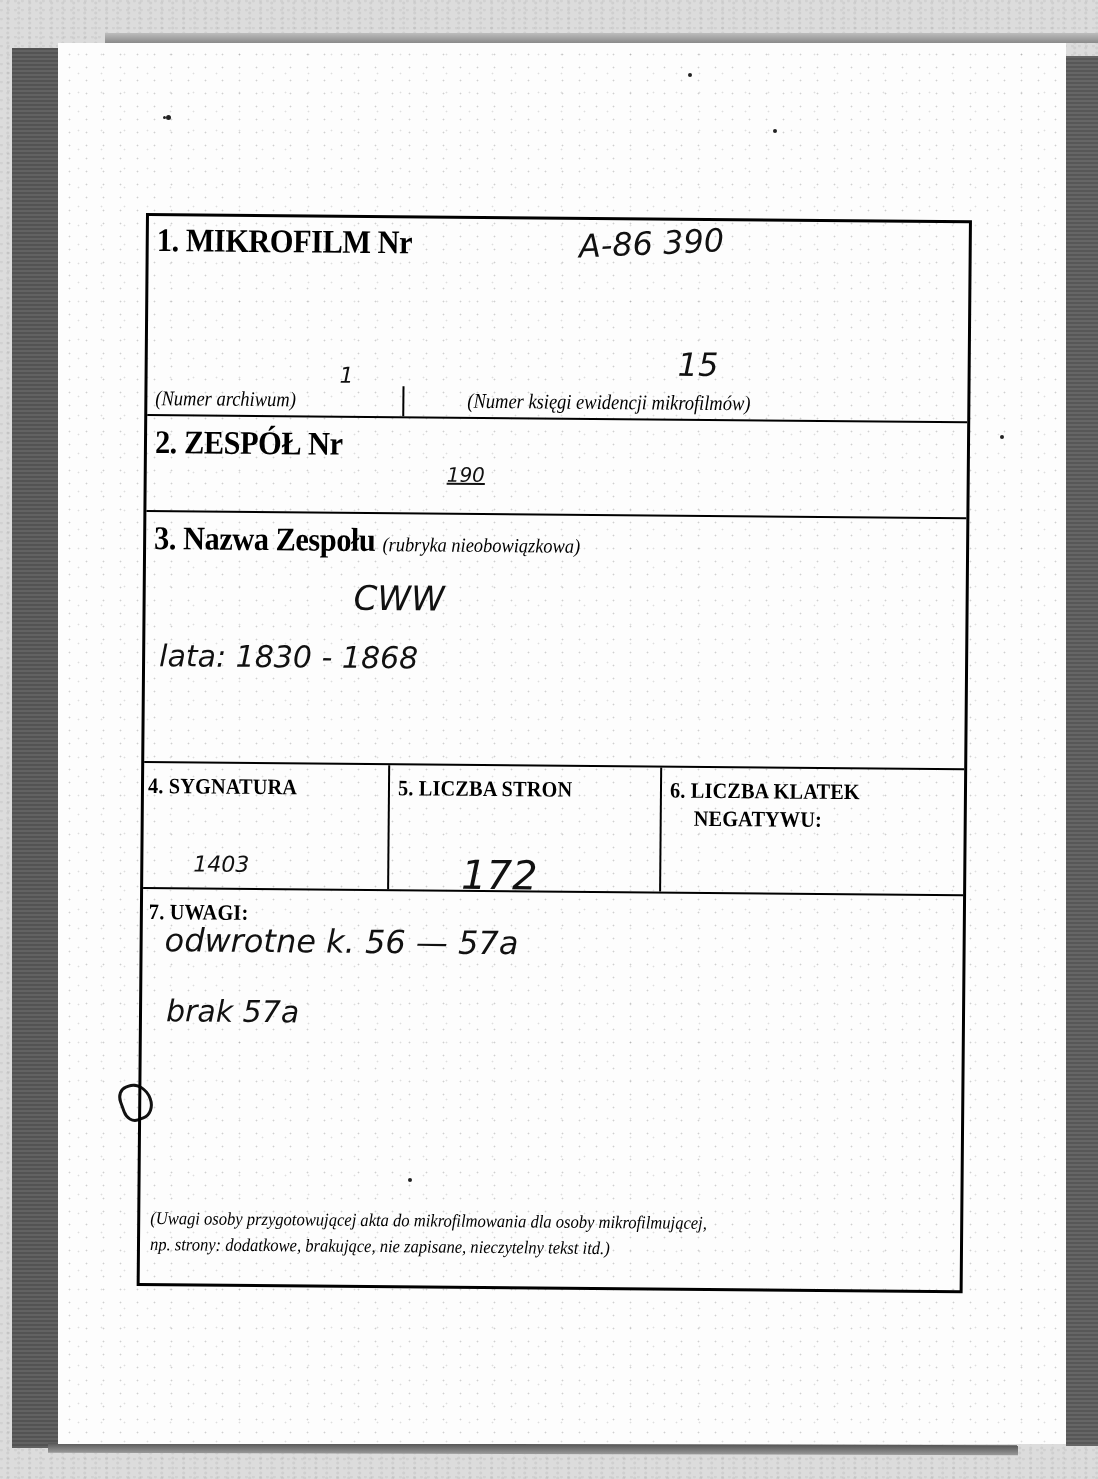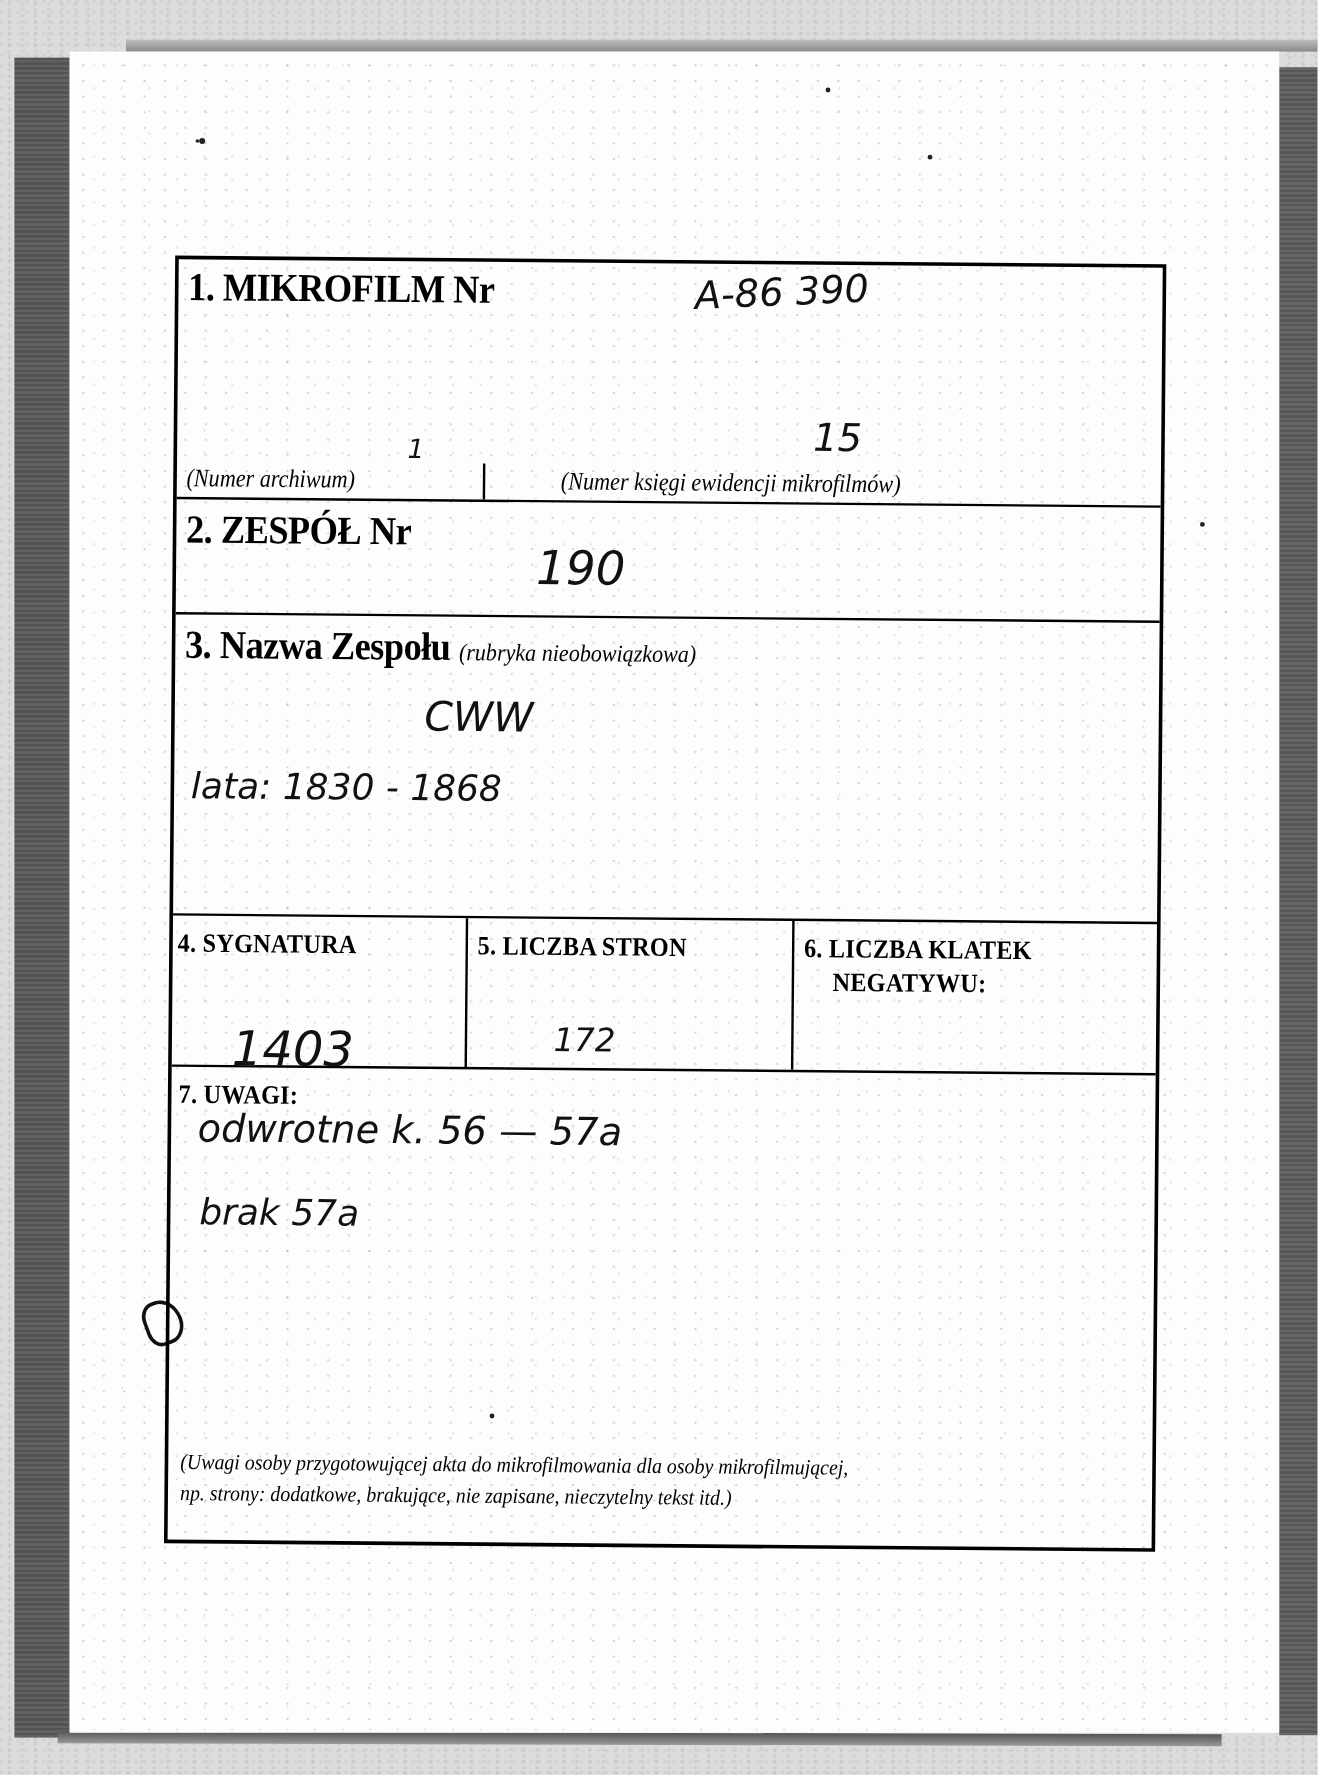--- a/index.html
+++ b/index.html
@@ -135,41 +135,41 @@
     <div class="hand" style="left:430px;top:4px;font-size:32px;transform:rotate(-3deg);">A-86 390</div>
     <div class="hand" style="left:192px;top:145px;font-size:22px;">1</div>
     <div class="italic-label" style="left:8px;top:170px;">(Numer archiwum)</div>
     <div class="small-vsep" style="left:255px;top:168px;height:30px;"></div>
     <div class="hand" style="left:530px;top:125px;font-size:32px;">15</div>
     <div class="italic-label" style="left:320px;top:170px;">(Numer księgi ewidencji mikrofilmów)</div>
   </div>
 
   <div class="row r2">
     <div class="head-big" style="left:8px;top:8px;">2. ZESPÓŁ  Nr</div>
-    <div class="hand" style="left:300px;top:33px;font-size:39px;">190</div>
+    <div class="hand" style="left:300px;top:44px;font-size:20px;text-decoration:underline;">190</div>
   </div>
 
   <div class="row r3">
     <div class="head-big" style="left:8px;top:8px;">
       <span>3. Nazwa Zespołu</span>
       <span style="font-weight:normal;font-style:italic;font-size:20px;letter-spacing:0;">(rubryka nieobowiązkowa)</span>
     </div>
     <div class="hand" style="left:208px;top:64px;font-size:34px;">CWW</div>
     <div class="hand" style="left:14px;top:126px;font-size:30px;">lata: 1830 - 1868</div>
   </div>
 
   <div class="row r4">
     <div class="vsep" style="left:244px;"></div>
     <div class="vsep" style="left:516px;"></div>
 
     <div class="head-mid" style="left:4px;top:10px;">4. SYGNATURA</div>
-    <div class="hand" style="left:50px;top:88px;font-size:40px;">1403</div>
+    <div class="hand" style="left:50px;top:88px;font-size:22px;">1403</div>
 
     <div class="head-mid" style="left:254px;top:10px;">5. LICZBA  STRON</div>
-    <div class="hand" style="left:318px;top:86px;font-size:27px;">172</div>
+    <div class="hand" style="left:318px;top:86px;font-size:40px;">172</div>
 
     <div class="head-mid" style="left:526px;top:10px;">6. LICZBA  KLATEK</div>
     <div class="head-mid" style="left:550px;top:38px;">NEGATYWU:</div>
     <div class="hand" style="left:600px;top:88px;font-size:30px;"></div>
   </div>
 
   <div class="row r5 last">
     <div class="head-mid" style="left:6px;top:10px;">7. UWAGI:</div>
     <div class="hand" style="left:22px;top:32px;font-size:32px;">odwrotne k. 56 — 57a</div>
     <div class="hand" style="left:24px;top:104px;font-size:30px;">brak 57a</div>

